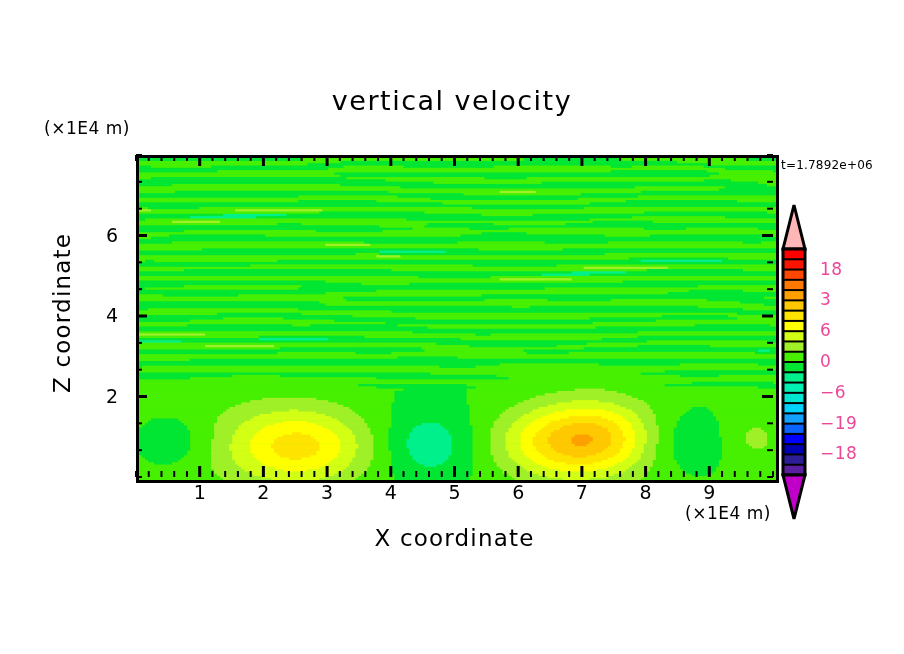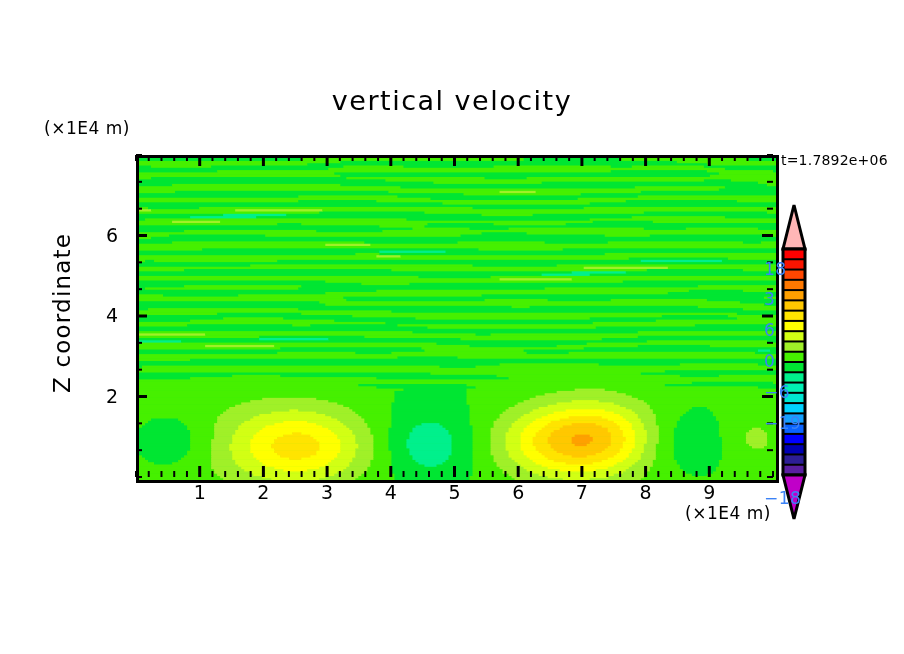--- a/index.html
+++ b/index.html
@@ -11,21 +11,21 @@
   #stage{position:absolute;left:0;top:0;width:904px;height:560px;}
 
   .txt{position:absolute;color:#000;white-space:nowrap;font-weight:400;}
 
   #title{
     left:0;top:85px;width:904px;text-align:center;
     font-size:27px;letter-spacing:1.5px;
   }
   #z-unit{left:44px;top:118px;font-size:17px;letter-spacing:.5px;}
   #x-unit{left:685px;top:503px;font-size:17px;letter-spacing:.5px;}
-  #time-stamp{left:781px;top:152px;font-size:14px;letter-spacing:.2px;}
+  #time-stamp{left:781px;top:158px;font-size:12px;letter-spacing:.2px;}
 
   #x-axis-title{
     left:136px;top:525px;width:637px;text-align:center;
     font-size:23px;letter-spacing:1.2px;
   }
   #z-axis-title{
     left:-18px;top:300px;width:160px;text-align:center;
     font-size:23px;letter-spacing:1.2px;
     transform:rotate(-90deg);transform-origin:50% 50%;
   }
@@ -38,37 +38,38 @@
     position:absolute;left:136px;top:155px;
     width:637px;height:322px;
     border:3px solid #000;box-sizing:content-box;
     overflow:hidden;background:#00ff7f;
   }
   #field{display:block;width:637px;height:322px;}
 
   #cbar-wrap{position:absolute;left:778px;top:203px;width:34px;height:318px;}
   #cbar-svg{display:block;}
   .cbar-label{
-    position:absolute;left:764px;font-size:17px;color:#3b82f6;
+    position:absolute;left:820px;font-size:17px;color:#ec4899;
     white-space:nowrap;letter-spacing:.5px;
   }
 </style>
 </head>
 <body>
 
 <div id="stage">
 
   <div class="txt" id="title">vertical velocity</div>
 
   <div class="txt" id="z-unit">(×1E4 m)</div>
 
   <div class="txt" id="time-stamp">t=1.7892e+06</div>
 
   <div class="txt" id="x-unit">(×1E4 m)</div>
 
+  <div class="txt" id="x-axis-title">X coordinate</div>
 
   <div class="txt" id="z-axis-title">Z coordinate</div>
 
   <div id="plot-frame">
     <svg id="field" viewBox="0 0 637 322" preserveAspectRatio="none">
         <rect x="0" y="0" width="637" height="322" fill="#00e632"></rect>
         <rect x="0.00" y="319.70" width="84.73" height="2.90" fill="#46f000"></rect>
         <rect x="84.13" y="319.70" width="48.68" height="2.90" fill="#a0f028"></rect>
         <rect x="132.21" y="319.70" width="48.68" height="2.90" fill="#d2ff14"></rect>
         <rect x="180.28" y="319.70" width="36.66" height="2.90" fill="#a0f028"></rect>
@@ -1401,16 +1402,16 @@
         <polygon points="5,272 27,272 16,316" fill="#c000c8" stroke="#000" stroke-width="3" stroke-linejoin="miter"></polygon>
       </svg>
   </div>
   <div id="cbar-labels">
       <div class="cbar-label" style="top: 258.545px;">18</div>
       <div class="cbar-label" style="top: 289.364px;">3</div>
       <div class="cbar-label" style="top: 320.182px;">6</div>
       <div class="cbar-label" style="top: 351px;">0</div>
       <div class="cbar-label" style="top: 381.818px;">−6</div>
       <div class="cbar-label" style="top: 412.636px;">−19</div>
-      <div class="cbar-label" style="top: 443.455px; margin-top: 45px;">−18</div>
+      <div class="cbar-label" style="top: 443.455px;">−18</div>
     </div>
 
 </div>
 
 </body></html>

